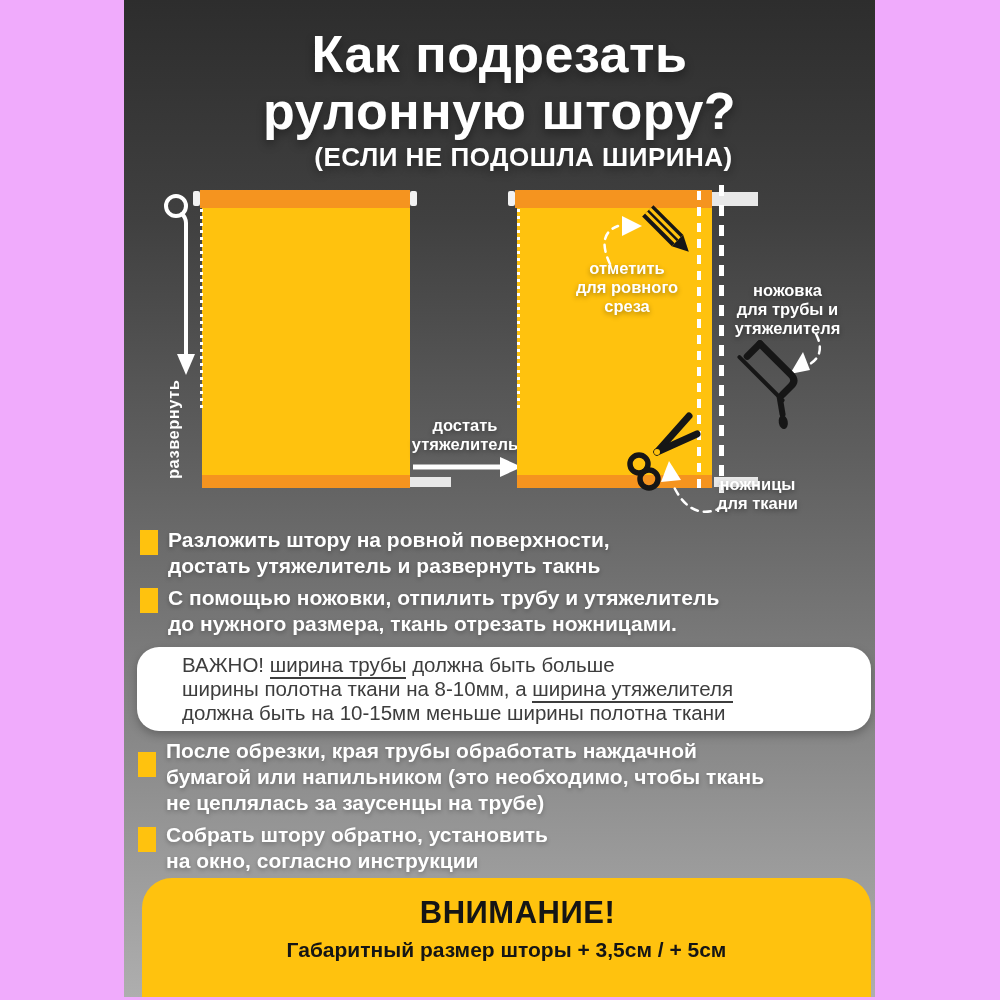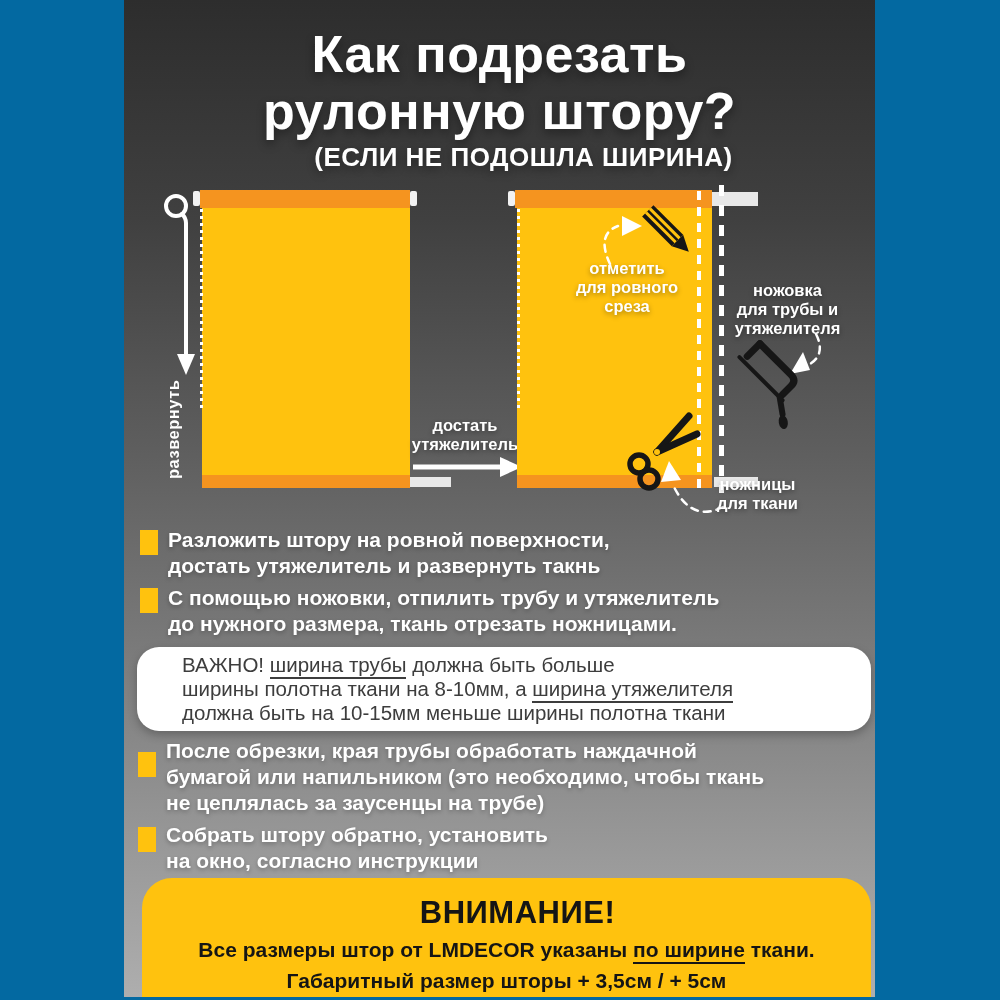--- a/index.html
+++ b/index.html
@@ -1,16 +1,16 @@
 <!DOCTYPE html>
 <html><head>
 <meta charset="utf-8">
 <style>
   html,body{margin:0;padding:0;background:#000;}
-  .canvas{position:relative;width:1000px;height:1000px;background:#0369a1;overflow:hidden;
+  .canvas{position:relative;width:1000px;height:1000px;background:#f0abfc;overflow:hidden;
           font-family:"Liberation Sans","DejaVu Sans",sans-serif;}
   .content{position:absolute;left:124px;top:0;width:751px;height:997px;overflow:hidden;
            background:linear-gradient(180deg,#2d2d2d 0%,#404040 22%,#5e5e5e 45%,#7a7a7a 65%,#949494 82%,#aeaeae 100%);}
   
   .title{position:absolute;left:0;top:26px;width:100%;text-align:center;color:#fff;
          font-weight:900;font-size:52px;line-height:57px;letter-spacing:.5px;
          text-shadow:0 4px 10px rgba(0,0,0,.4);}
   .subtitle{position:absolute;left:0;top:142px;width:100%;text-align:center;color:#fff;
             font-weight:700;font-size:26px;letter-spacing:.5px;text-shadow:0 3px 8px rgba(0,0,0,.4);padding-left:24px;}
   
@@ -171,20 +171,17 @@
     </div>
 
     <div class="step-sq" style="left:14px;top:827px;"></div>
     <div class="step-text" style="left:42px;top:822px;">
       <div>Собрать штору обратно, установить</div>
       <div>на окно, согласно инструкции</div>
     </div>
 
     <div class="att-box">
       <div class="att-title">ВНИМАНИЕ!</div>
-      <div class="att-line">
-        <span>Все размеры штор от LMDECOR указаны </span><span class="u">по ширине</span><span> ткани.</span>
-      </div>
       <div class="att-line">Габаритный размер шторы + 3,5см / + 5см</div>
     </div>
 
   </div>
 </div>
 
 </body></html>

